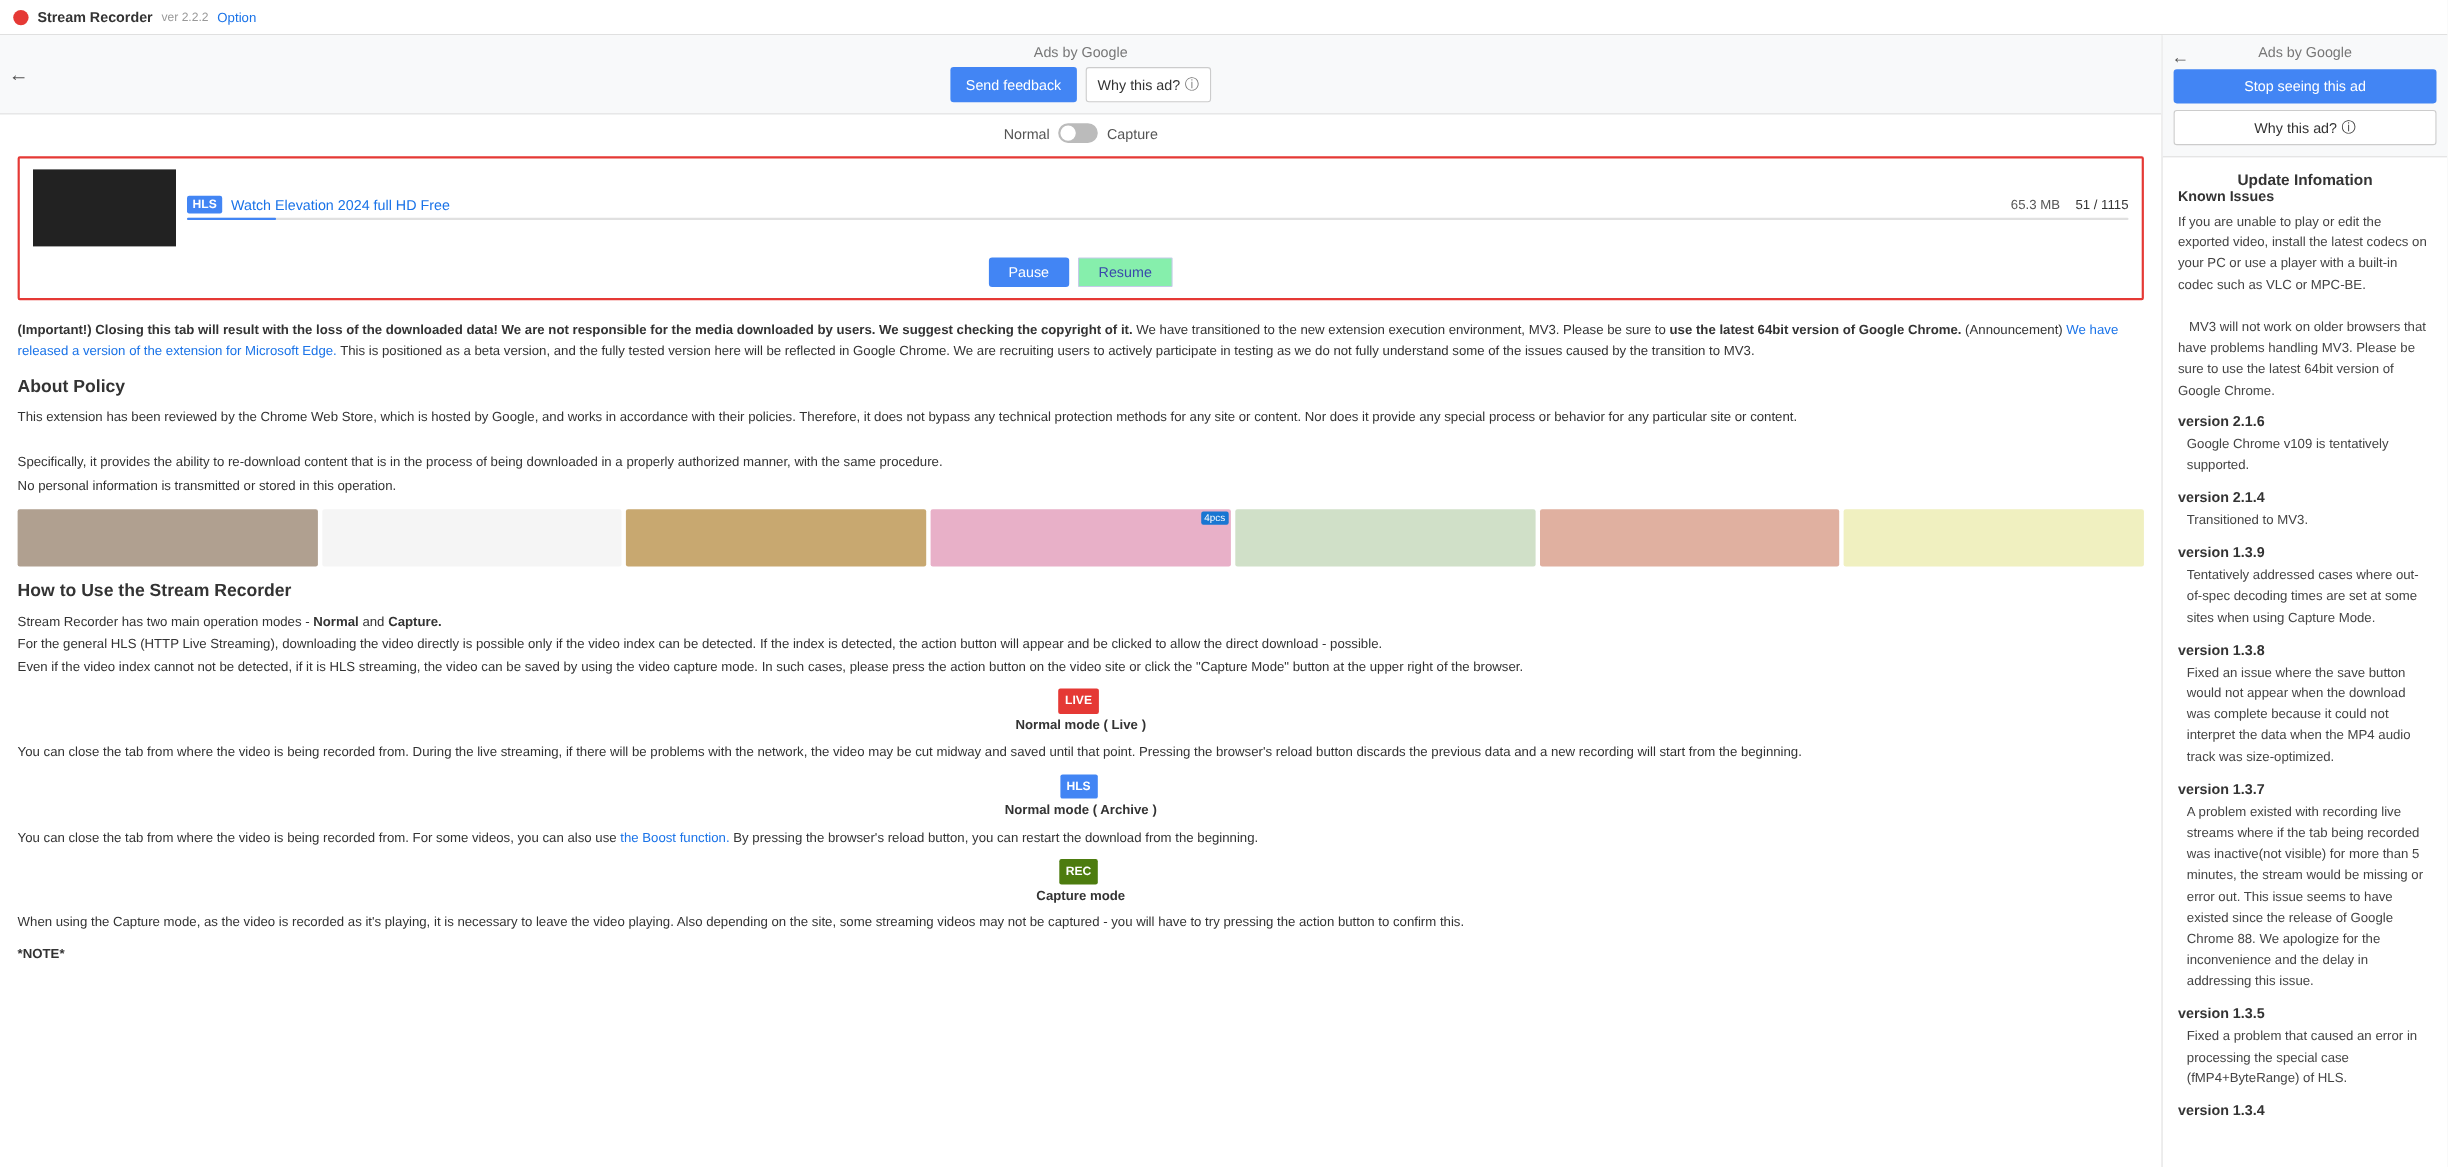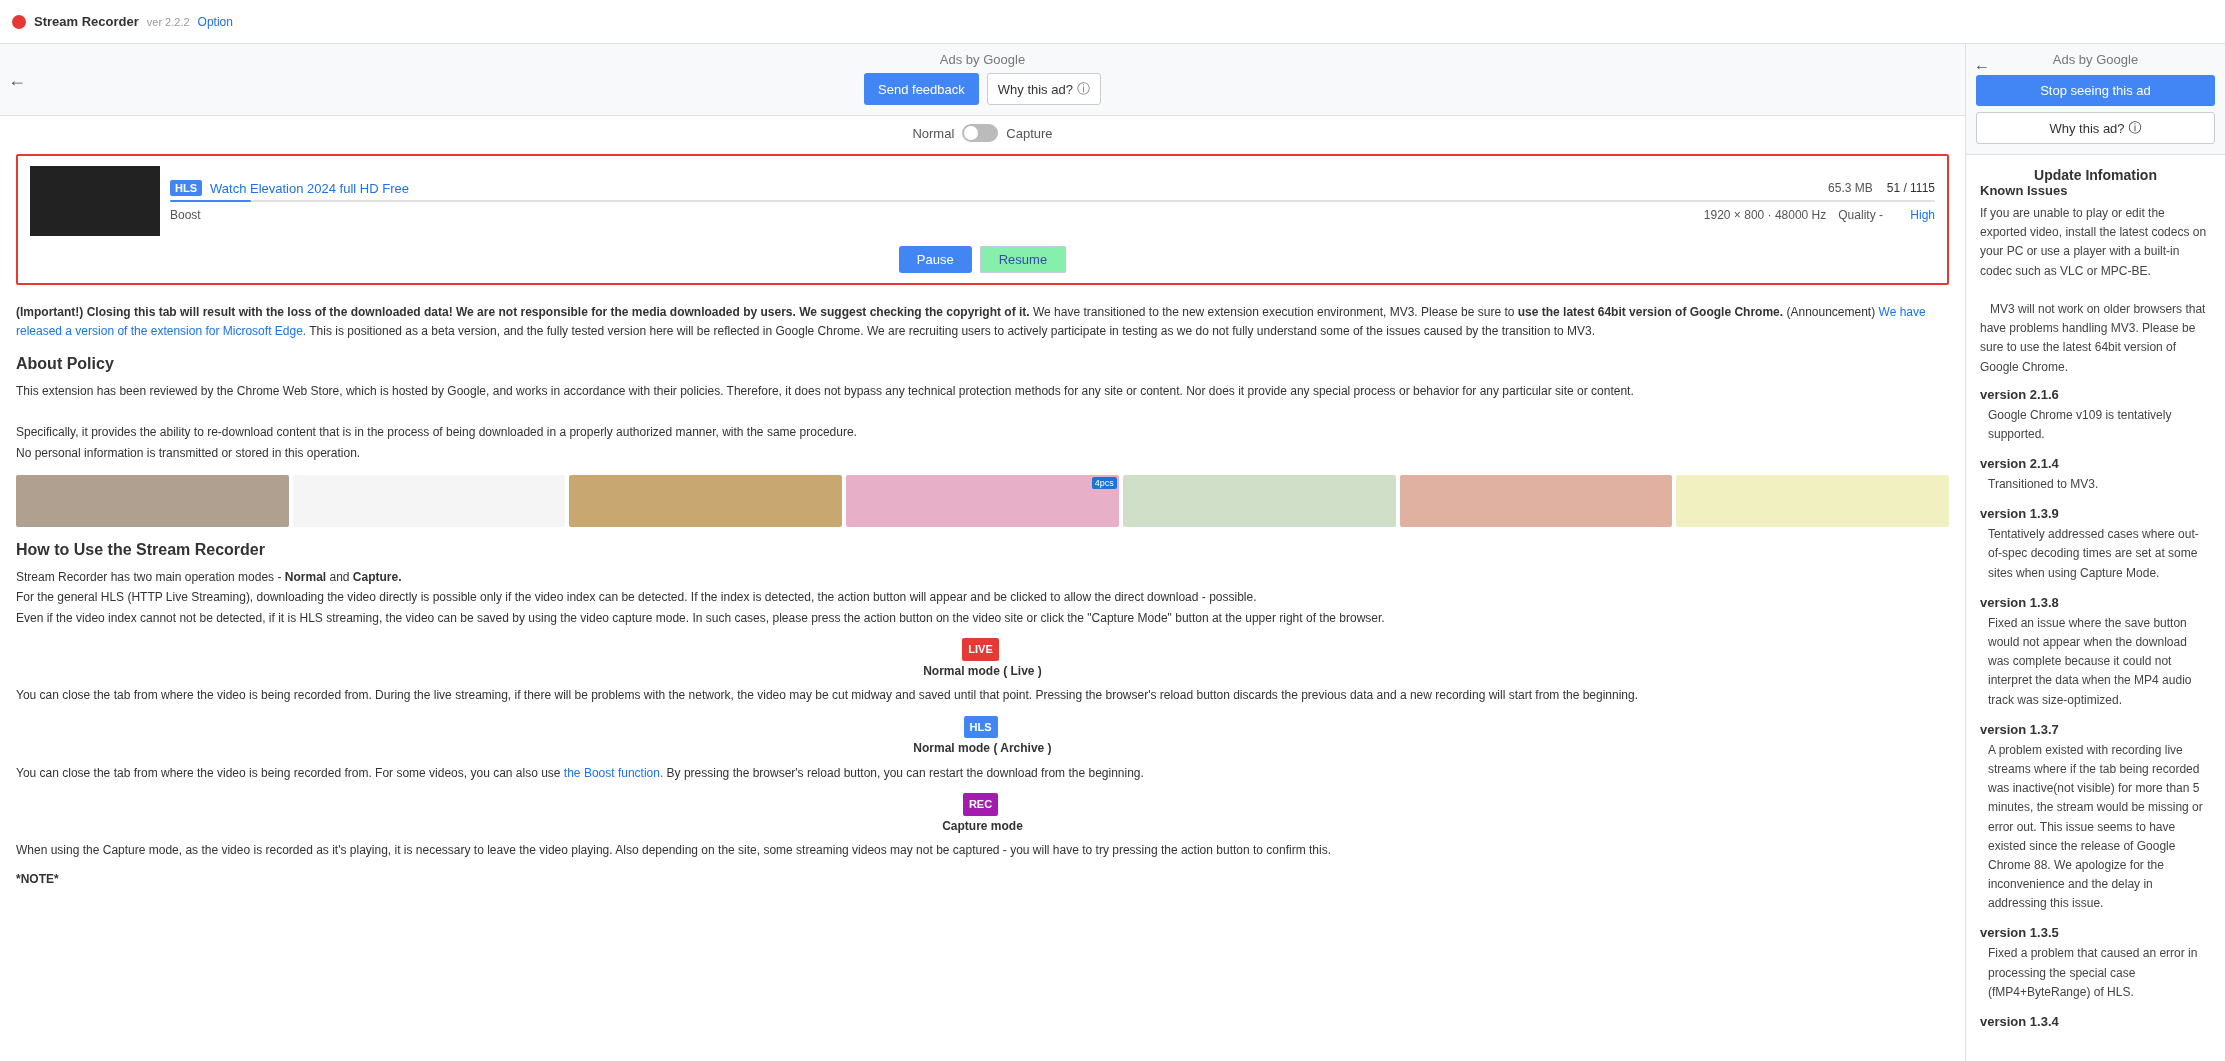--- a/index.html
+++ b/index.html
@@ -10,21 +10,21 @@
       color: #333;
     }
 
     
     #topbar {
       display: flex;
       align-items: center;
       background: #fff;
       border-bottom: 1px solid #ddd;
       padding: 4px 12px;
-      height: 44px;
+      height: 32px;
       gap: 8px;
     }
     #topbar .logo-dot {
       width: 14px; height: 14px;
       background: #e53935;
       border-radius: 50%;
     }
     #topbar .app-name {
       font-size: 13px;
       font-weight: bold;
@@ -328,21 +328,21 @@
       gap: 4px;
       font-size: 11px;
       font-weight: bold;
       color: #fff;
       padding: 2px 6px;
       border-radius: 2px;
       margin-right: 4px;
     }
     .mode-badge.live { background: #e53935; }
     .mode-badge.hls { background: #4285f4; }
-    .mode-badge.rec { background: #a21caf; }
+    .mode-badge.rec { background: #4d7c0f; }
 
     .mode-section {
       margin: 10px 0;
       font-size: 12px;
       line-height: 1.7;
       color: #333;
     }
     .mode-section-title {
       display: flex;
       align-items: center;
@@ -487,25 +487,20 @@
         <div class="record-thumbnail"></div>
         <div class="record-info">
           <div class="record-title-row">
             <span class="hls-badge">HLS</span>
             <span class="record-title">Watch Elevation 2024 full HD Free</span>
             <span class="record-size">65.3 MB</span>
             <span class="record-count">51 / 1115</span>
           </div>
           <div class="record-progress">
             <div class="record-progress-bar"></div>
-          </div>
-          <div class="record-meta-row">
-            <span class="boost-label">Boost</span>
-            <span class="record-resolution">1920 × 800 · 48000 Hz</span>
-            <span class="quality-label">Quality -</span>&nbsp;<span class="quality-value">High</span>
           </div>
         </div>
       </div>
       <div class="record-card-buttons">
         <button class="pause-btn">Pause</button>
         <button class="resume-btn">Resume</button>
       </div>
     </div>
 
     <div class="content-area">

